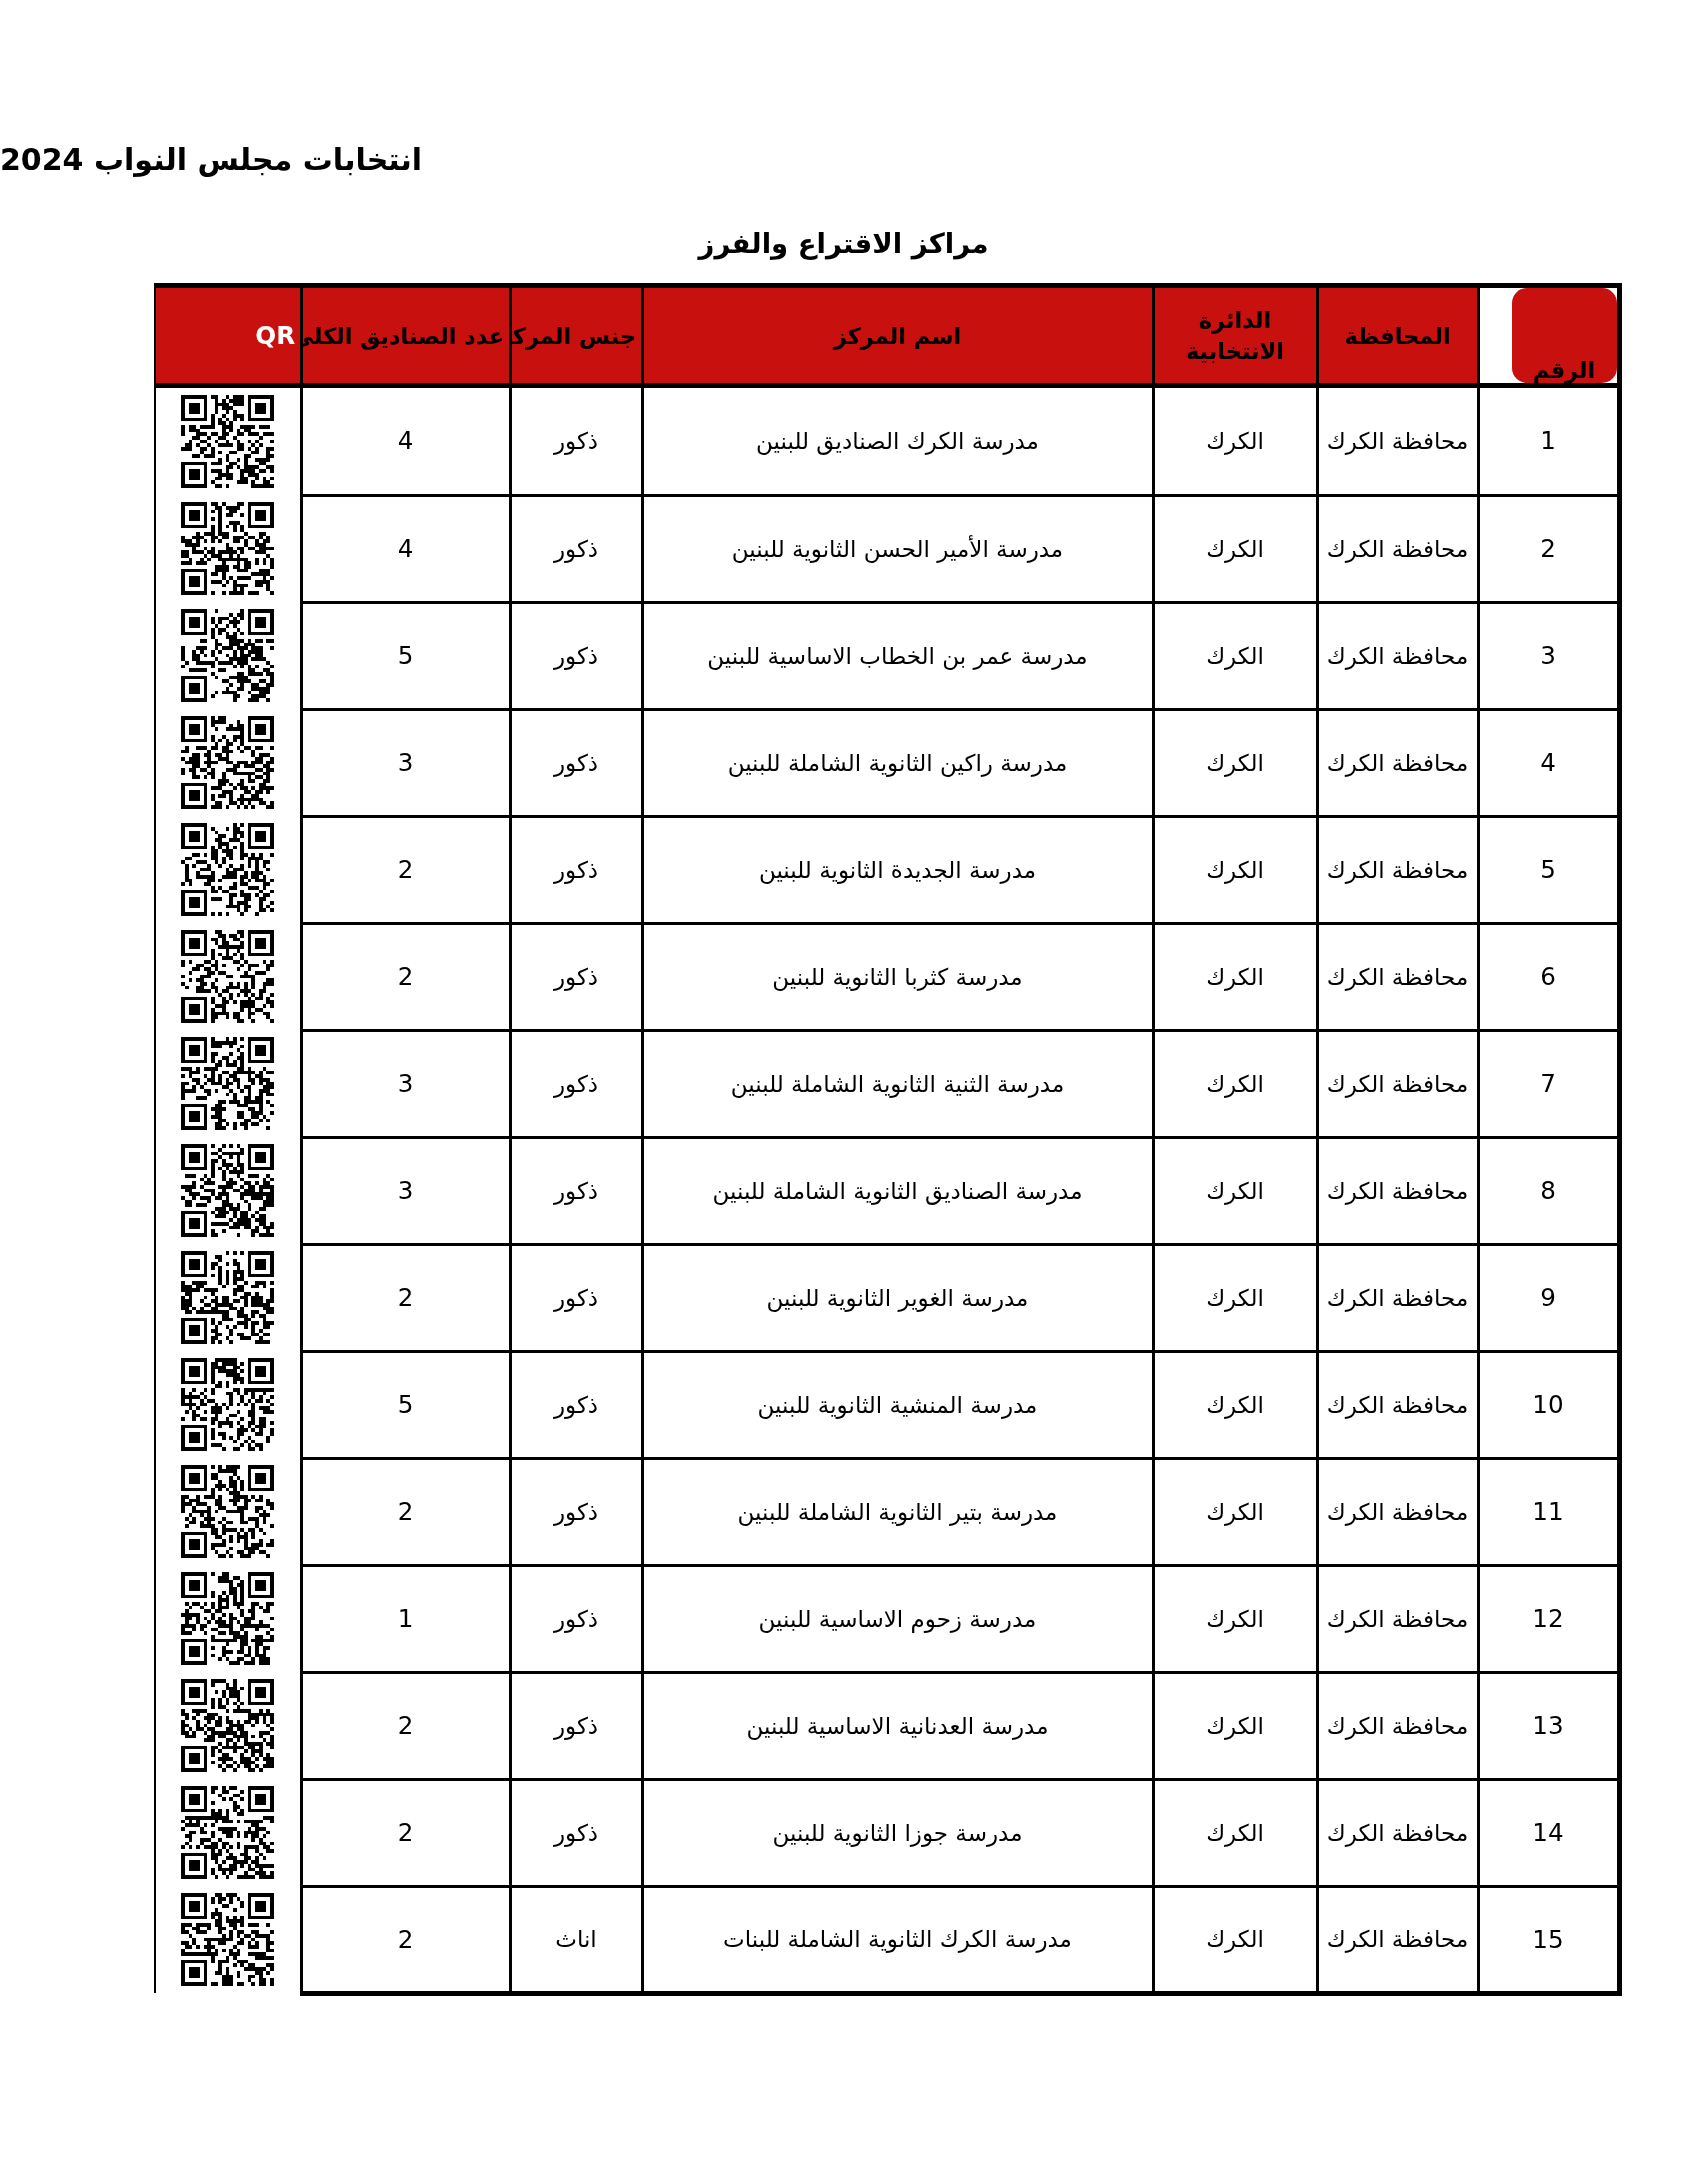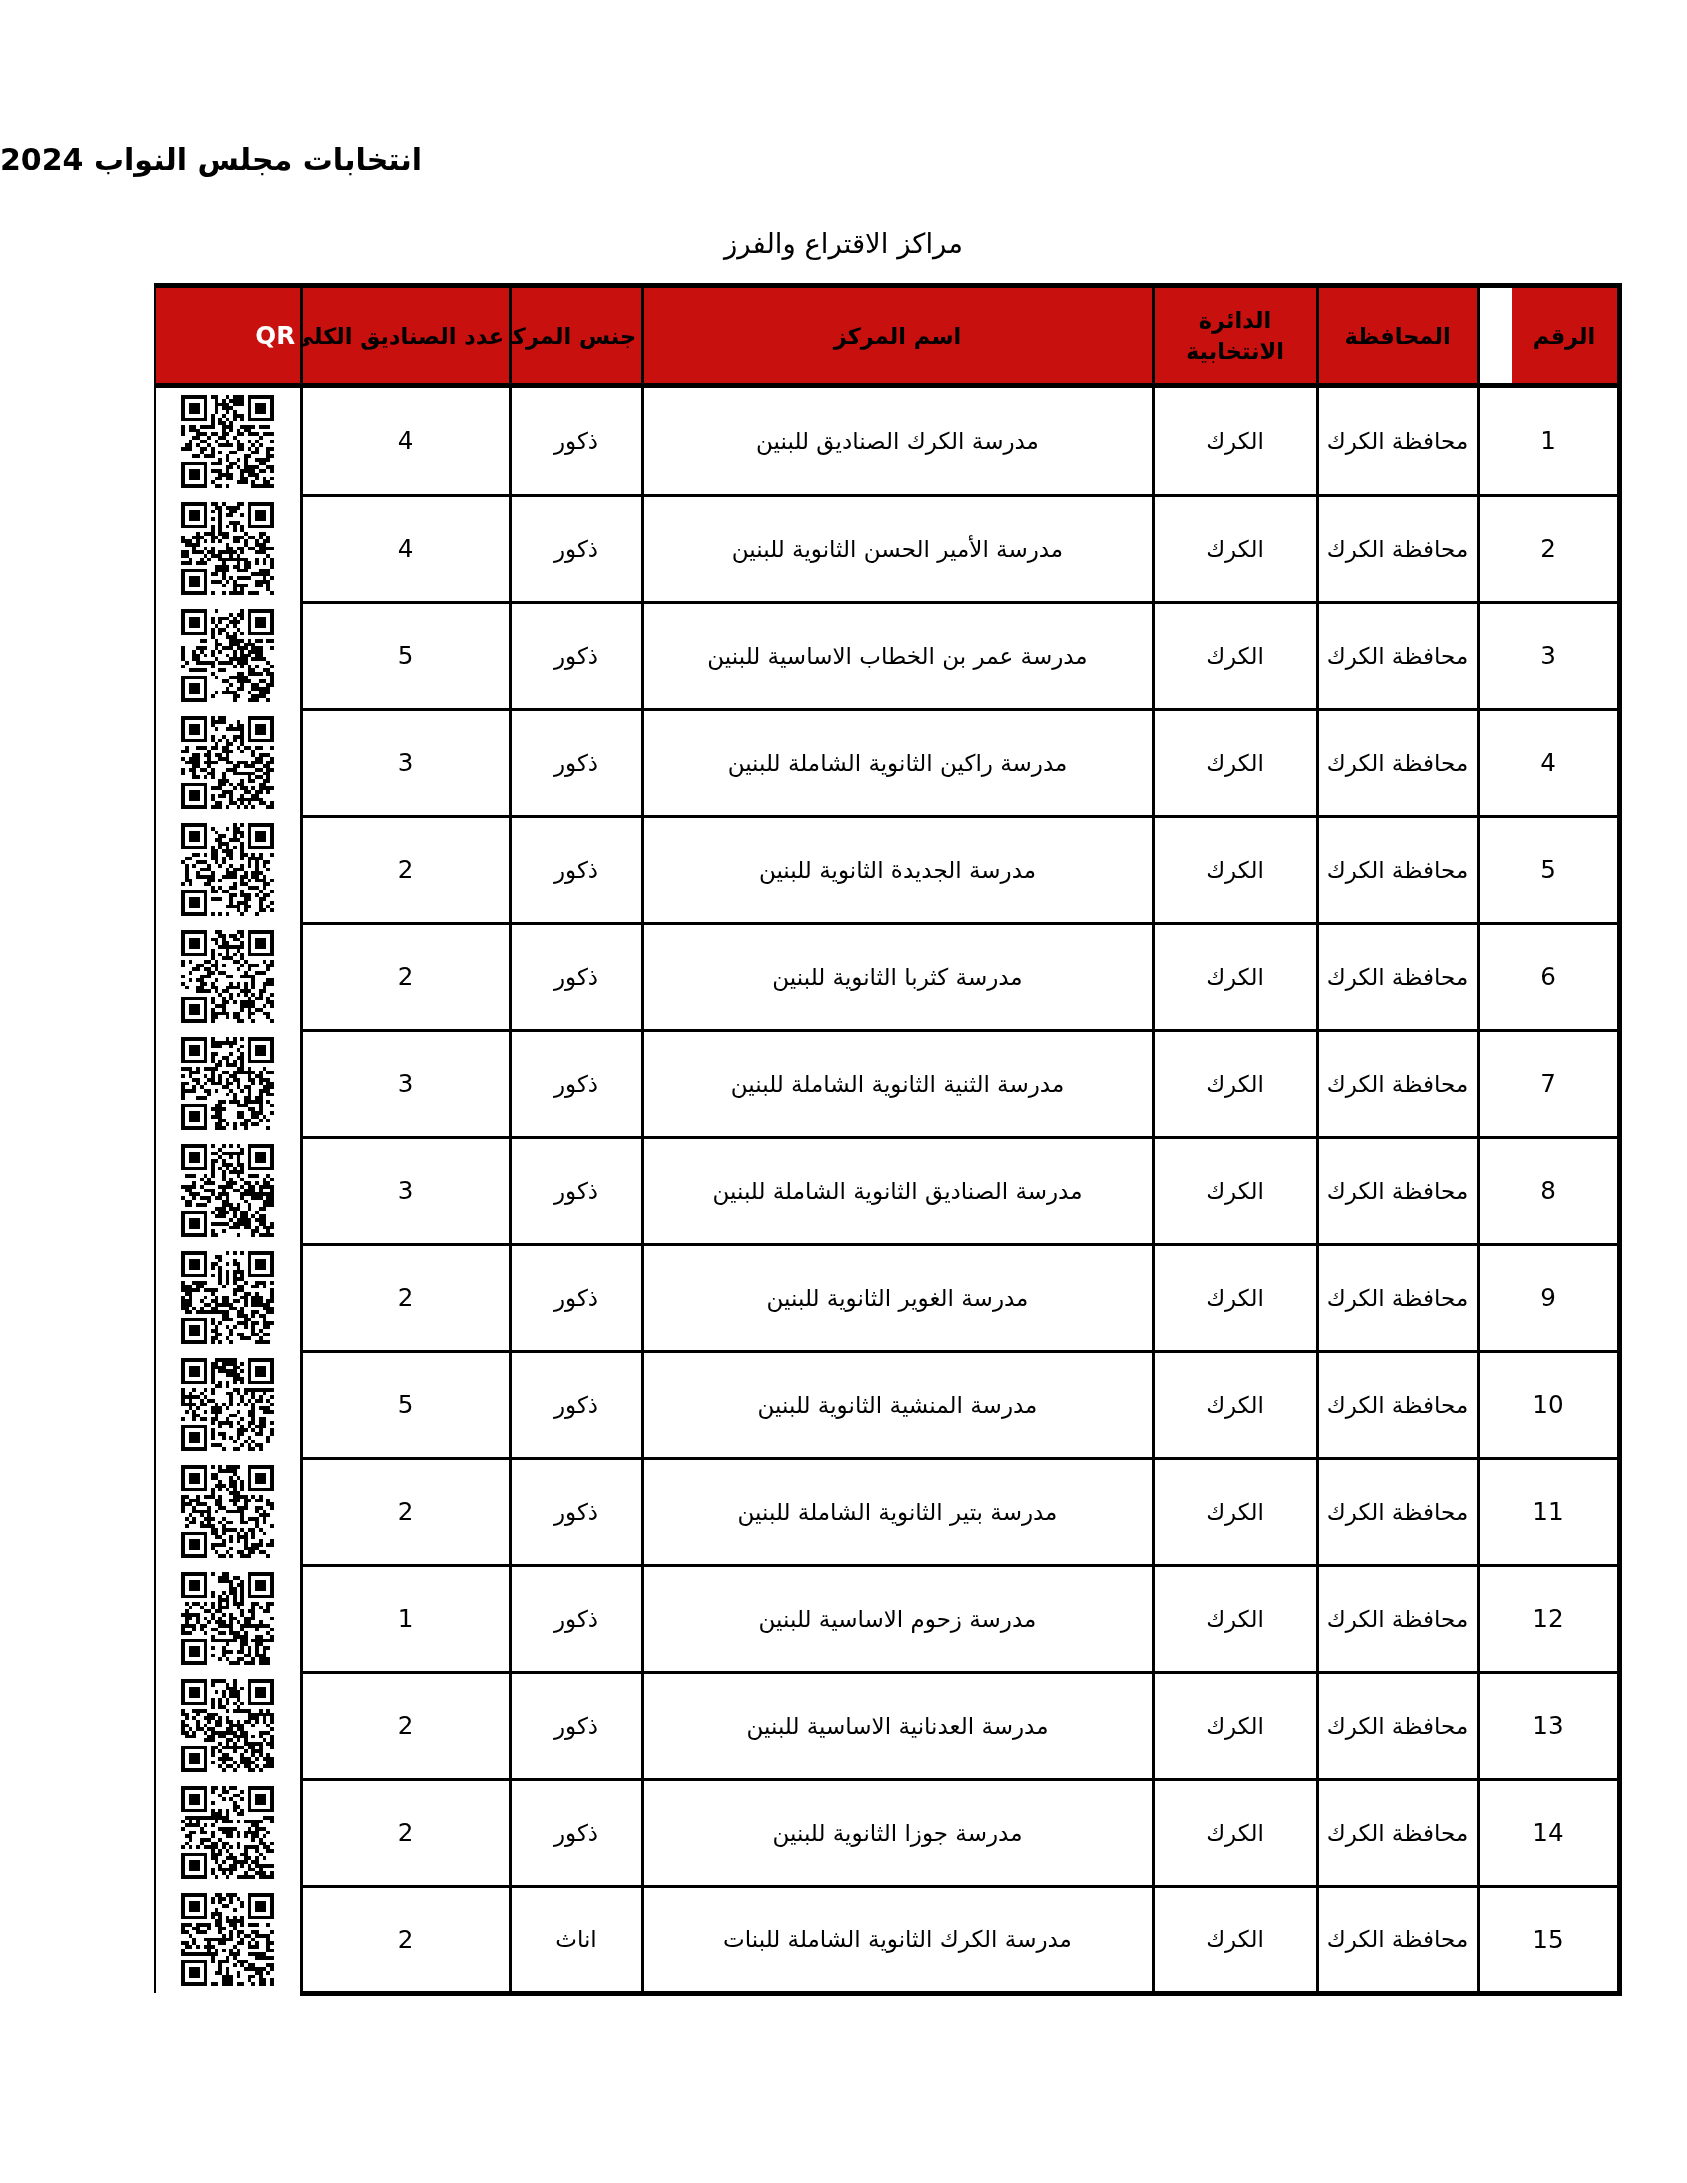--- a/index.html
+++ b/index.html
@@ -12,21 +12,21 @@
   body{
     width:1687px;height:2183px;position:relative;background:#ffffff;
     font-family:"DejaVu Sans", sans-serif;color:#000;overflow:hidden;
   }
   .title{
     position:absolute;top:142px;left:0;width:100%;text-align:left;
     font-size:30px;font-weight:bold;direction:rtl;
   }
   .subtitle{
     position:absolute;top:227px;left:0;width:100%;text-align:center;
-    font-size:27.5px;font-weight:normal;direction:rtl;
+    font-size:27.5px;font-weight:bold;direction:rtl;
   }
   .table-wrap{position:absolute;top:283px;left:154px;width:1465px;}
   table{
     border-collapse:collapse;table-layout:fixed;width:1463px;direction:rtl;
   }
   th,td{
     border:3.6px solid var(--border);
     text-align:center;vertical-align:middle;
     overflow:hidden;white-space:nowrap;
     padding:0 4.3px;
@@ -36,21 +36,21 @@
   th{
     background:var(--header-bg);
     font-weight:bold;font-size:22.5px;
     border-top-width:5.8px;border-bottom-width:5.8px;
   }
   th.h-district{white-space:normal;line-height:1.35;padding:0 18px;}
   th.h-qr{color:var(--qr-label);border-left:2.9px solid var(--border);font-size:24.6px;text-align:right;}
   th.h-num{background:#ffffff;position:relative;border-right-width:5.8px;padding:0;}
   th.h-num .redfill{
     position:absolute;top:0;bottom:0;left:32px;right:0;background:var(--header-bg);
-    display:flex;align-items:center;justify-content:center;
+    display:flex;align-items:flex-end;justify-content:center;border-radius:15px;
   }
   td{font-size:23px;}
   td.c-num{border-right-width:5.8px;font-size:24.6px;}
   td.c-boxes{font-size:24.6px;}
   td.c-qr{border-left:2.9px solid var(--border);border-top:none;border-bottom:none;padding:0;}
   tbody tr:last-child td{border-bottom-width:5.8px;}
   tbody tr:last-child td.c-qr{border-bottom:none;}
   td.c-qr svg{display:block;margin:0 auto;}
 </style>
 </head>

